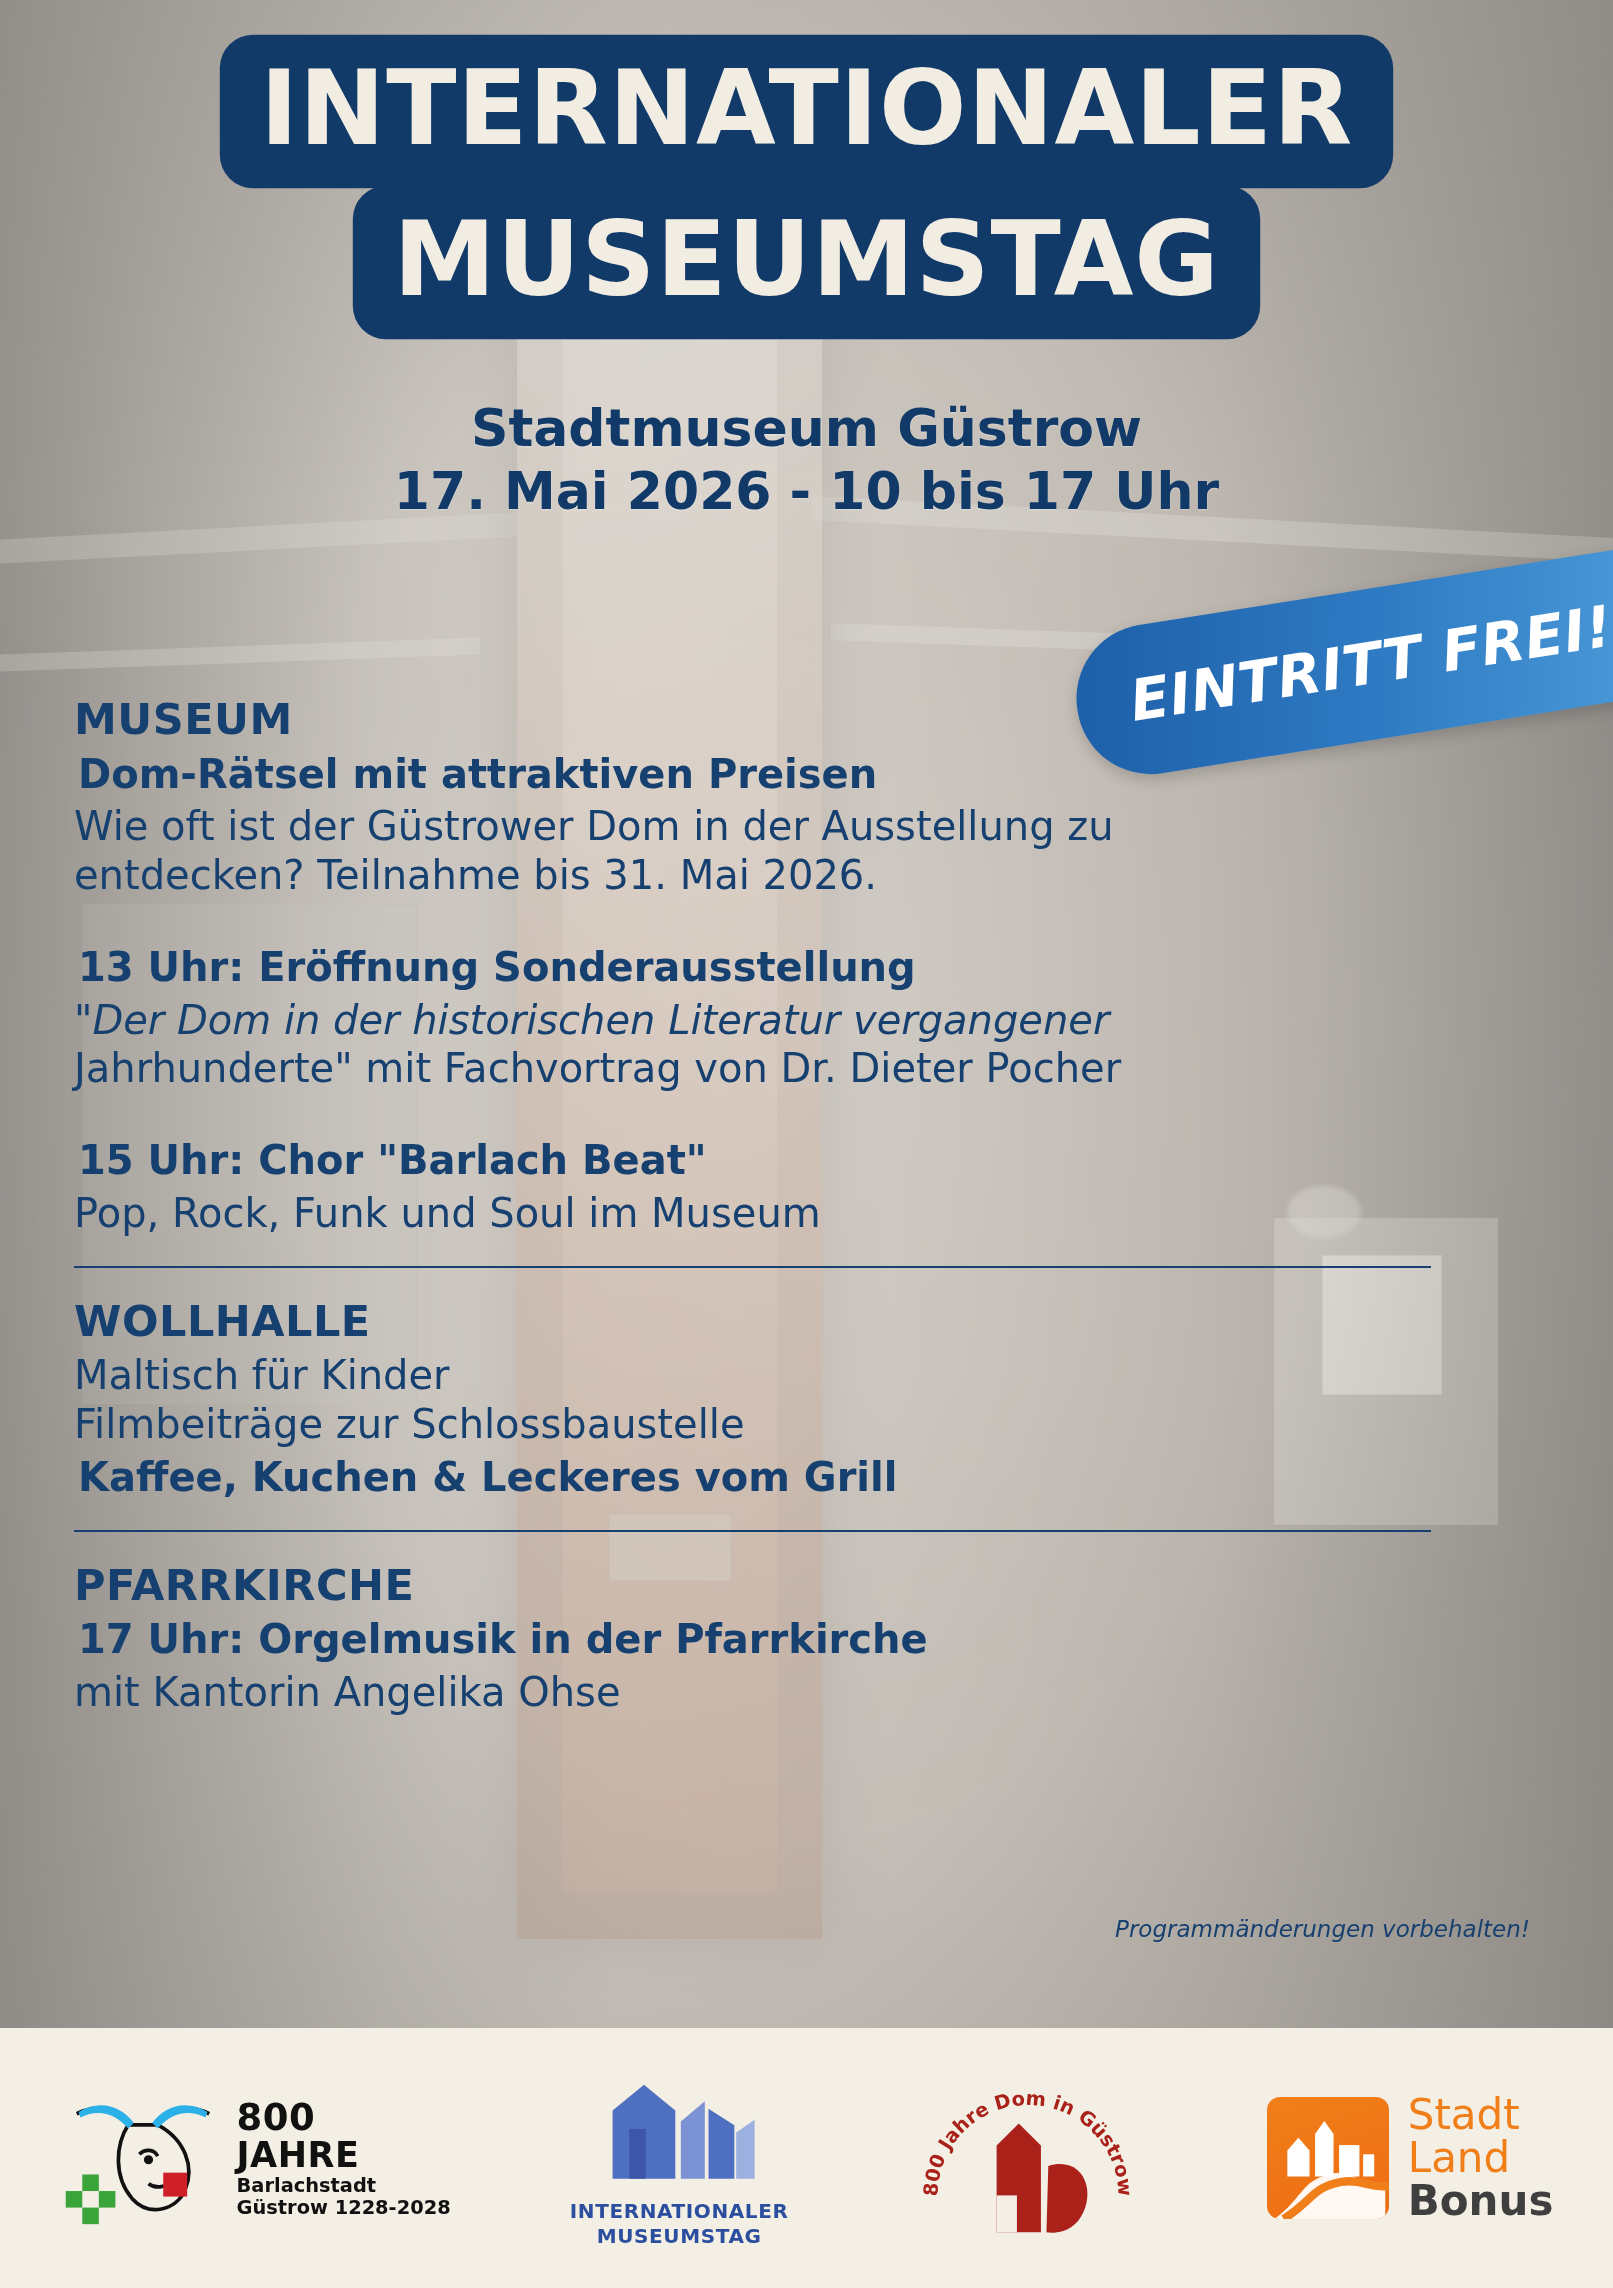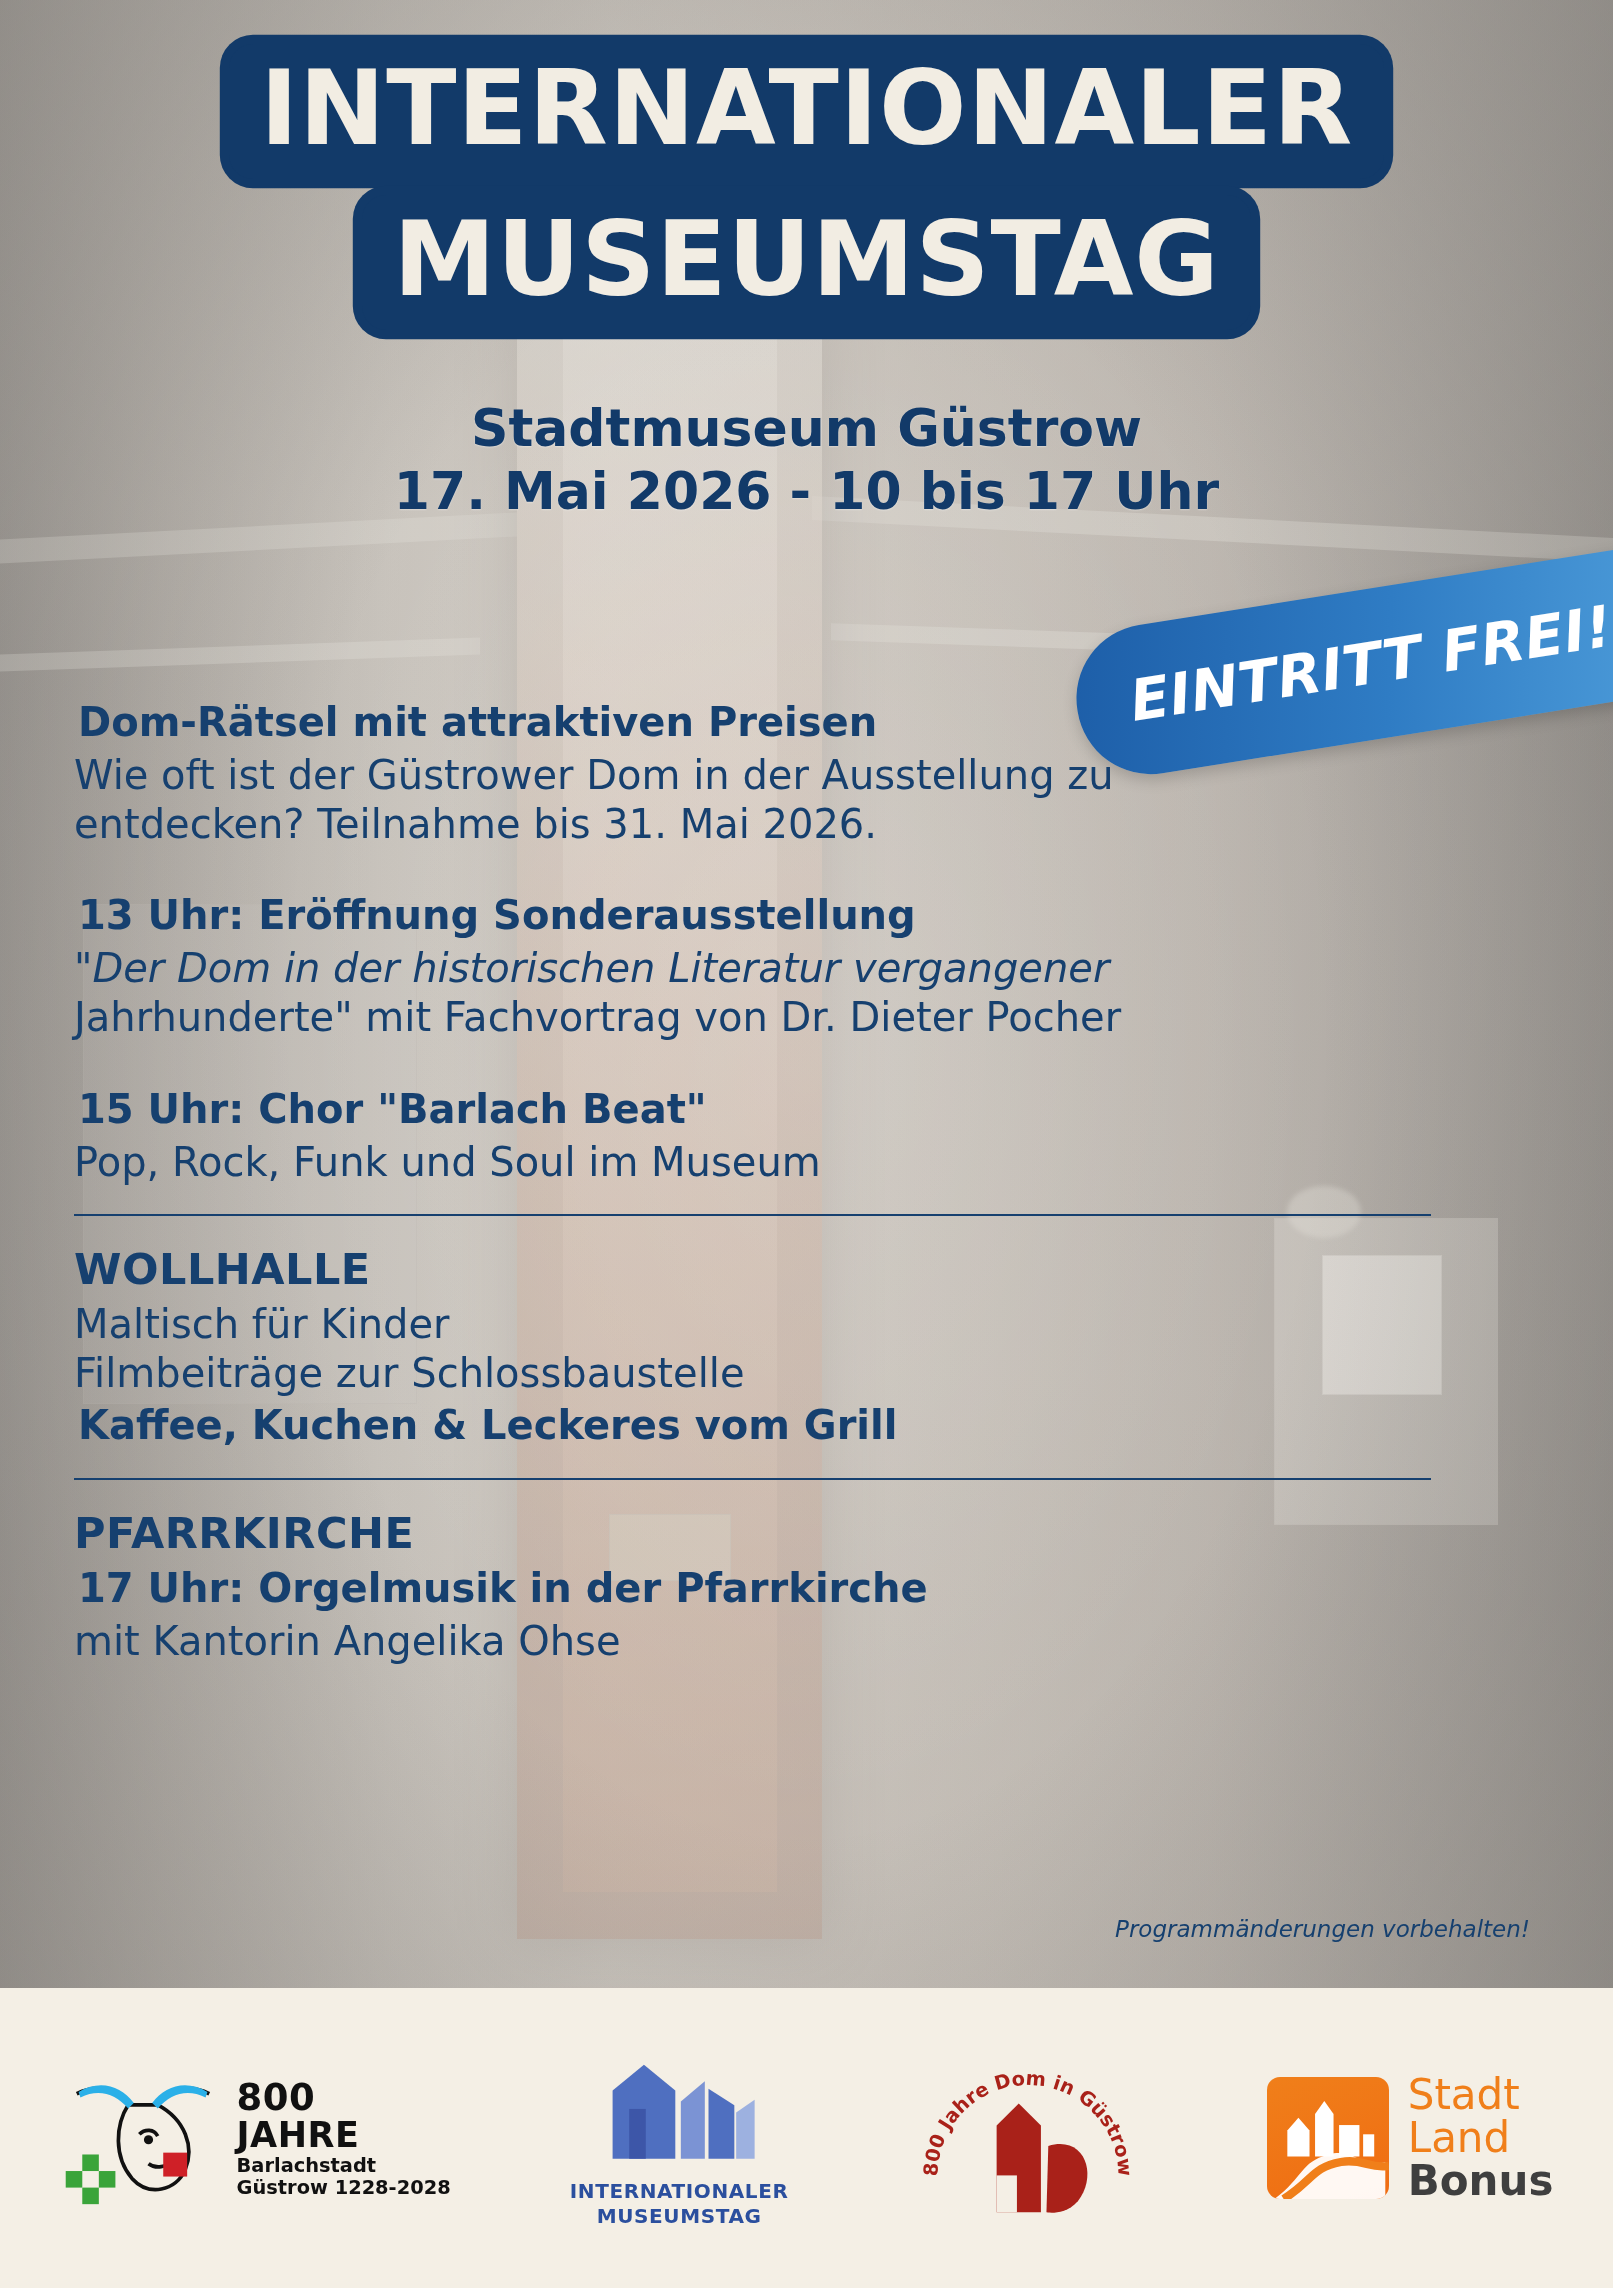--- a/index.html
+++ b/index.html
@@ -189,21 +189,21 @@
     font-style: italic;
     color: #16406f;
   }
 
   
   .footer {
     position: absolute;
     left: 0;
     bottom: 0;
     width: 100%;
-    height: 301px;
+    height: 261px;
     background: #f4efe5;
     display: flex;
     align-items: center;
     justify-content: space-around;
   }
   .logo { display: flex; align-items: center; justify-content: center; }
 
   
   .logo1 { gap: 11px; }
   .logo1-text {
@@ -273,20 +273,21 @@
     <div>17. Mai 2026 - 10 bis 17 Uhr</div>
   </div>
 
   <div class="ribbon">
     <span>EINTRITT FREI!</span>
   </div>
 
   <div class="content">
 
     <div class="section">
+      <div class="sec-head">MUSEUM</div>
       <div class="line-b">Dom-Rätsel mit attraktiven Preisen</div>
       <div class="line-n">Wie oft ist der Güstrower Dom in der Ausstellung zu</div>
       <div class="line-n">entdecken? Teilnahme bis 31. Mai 2026.</div>
       <div class="gap-m"></div>
       <div class="line-b">13 Uhr: Eröffnung Sonderausstellung</div>
       <div class="line-i">"Der Dom in der historischen Literatur vergangener</div>
       <div class="line-n">Jahrhunderte" mit Fachvortrag von Dr. Dieter Pocher</div>
       <div class="gap-m"></div>
       <div class="line-b">15 Uhr: Chor "Barlach Beat"</div>
       <div class="line-n">Pop, Rock, Funk und Soul im Museum</div>

